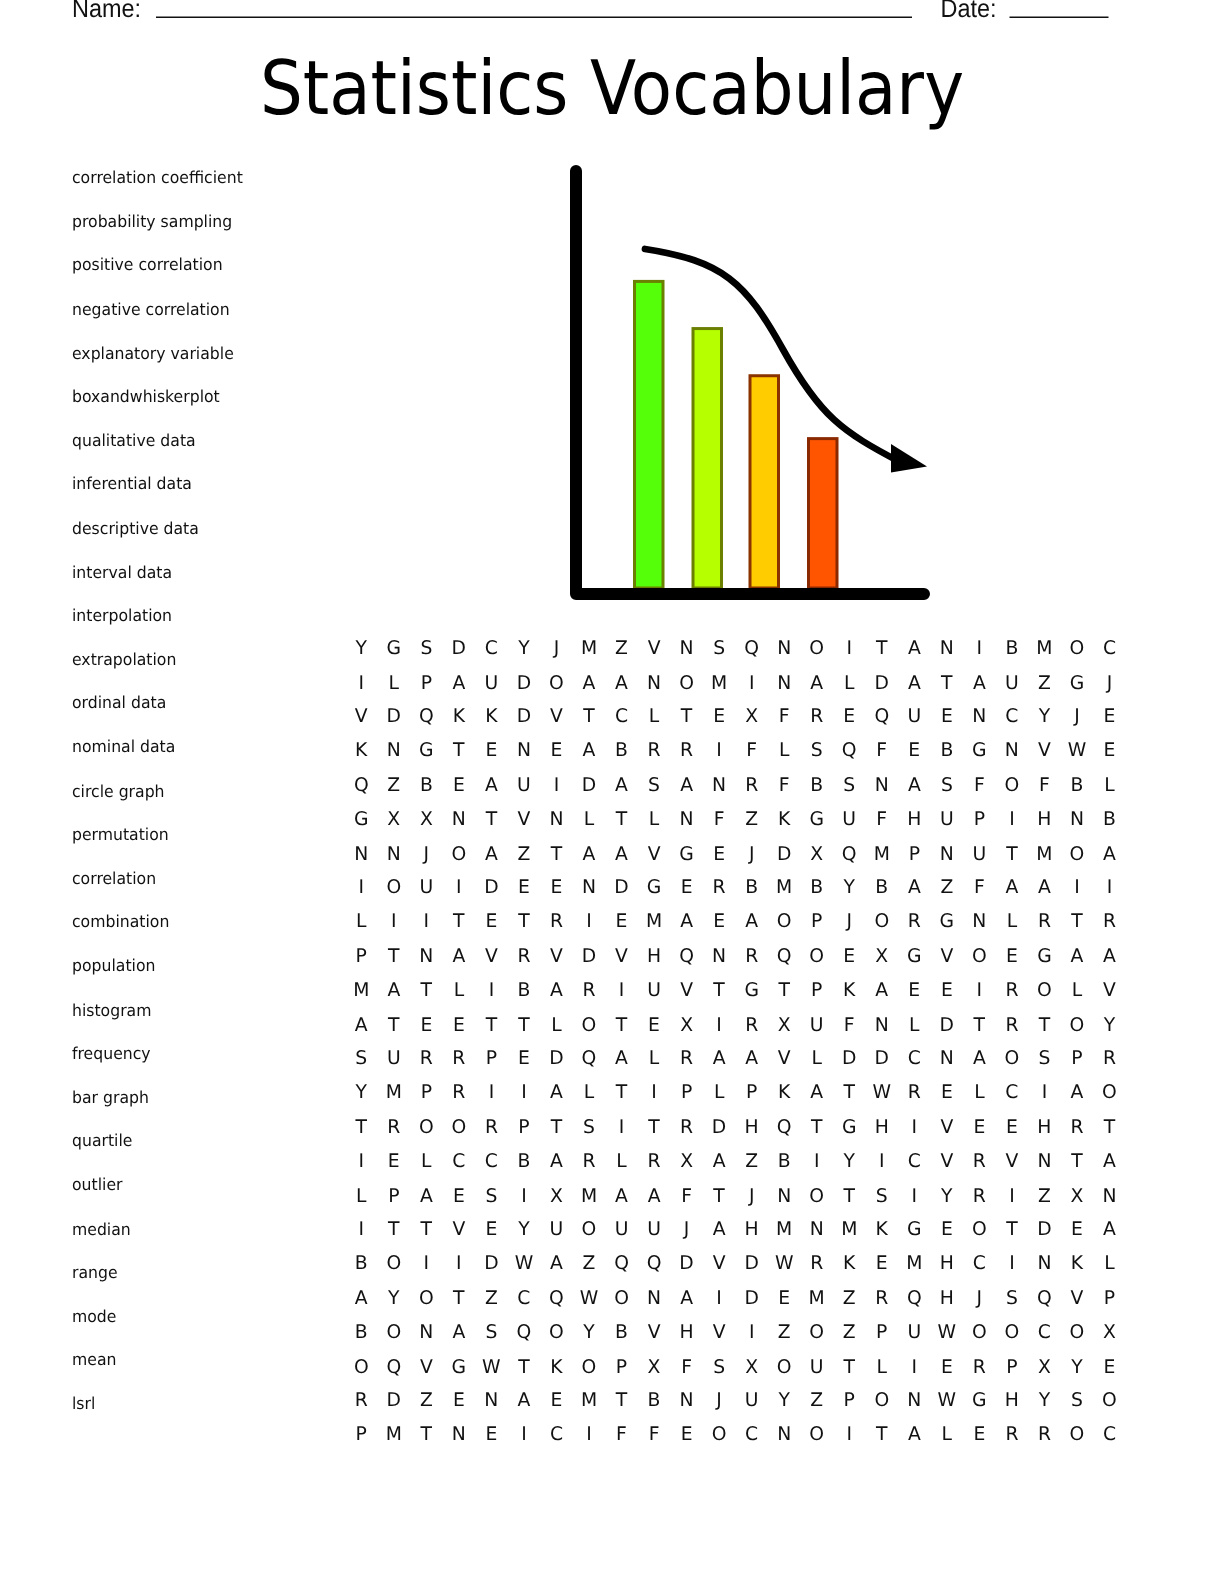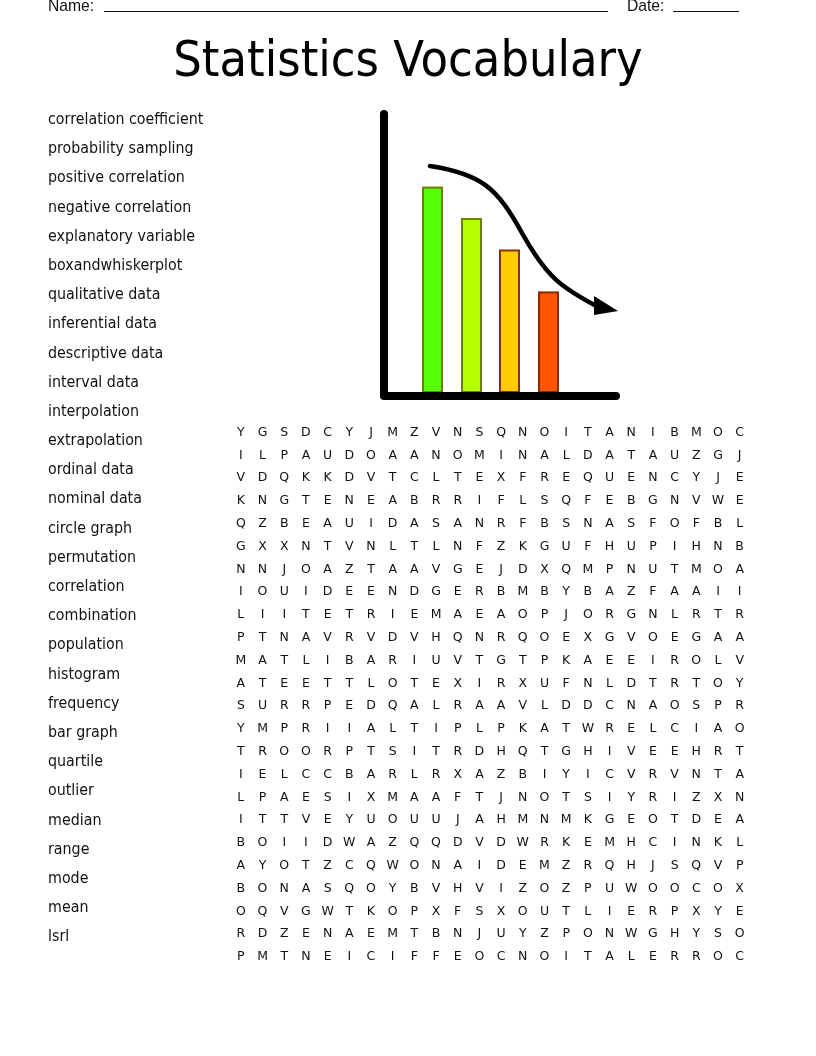--- a/index.html
+++ b/index.html
@@ -14,21 +14,21 @@
   .header-line .date-label { position: absolute; left: 579px; top: 0; transform: scaleX(0.92); transform-origin: left; }
   .header-line .date-blank { position: absolute; left: 625px; top: 15px; width: 66px; border-bottom: 1px solid #111; }
   .title {
     position: absolute; top: 30px; left: 0; width: 816px; text-align: center;
     font-family: "DejaVu Sans", sans-serif; font-size: 50px; font-weight: normal;
     letter-spacing: 0px; transform: scaleX(0.9); transform-origin: center;
     color: #000;
   }
   .word-list {
     position: absolute; left: 48px; top: 108px; width: 180px;
-    font-family: "DejaVu Sans", sans-serif; font-size: 15px; color: #111;
+    font-family: "DejaVu Sans", sans-serif; font-size: 11px; color: #111;
   }
   .word-list .word { height: 29.2px; line-height: 22px; white-space: nowrap; transform: scaleX(0.95); transform-origin: left; }
   .illustration { position: absolute; left: 372px; top: 108px; width: 256px; height: 296px; }
   .grid {
     position: absolute; left: 230px; top: 420px;
     font-family: "DejaVu Sans", sans-serif; font-size: 12.5px; color: #111;
   }
   .grid .row { display: flex; height: 22.8px; align-items: center; }
   .grid .cell { width: 21.7px; text-align: center; }
 </style>

